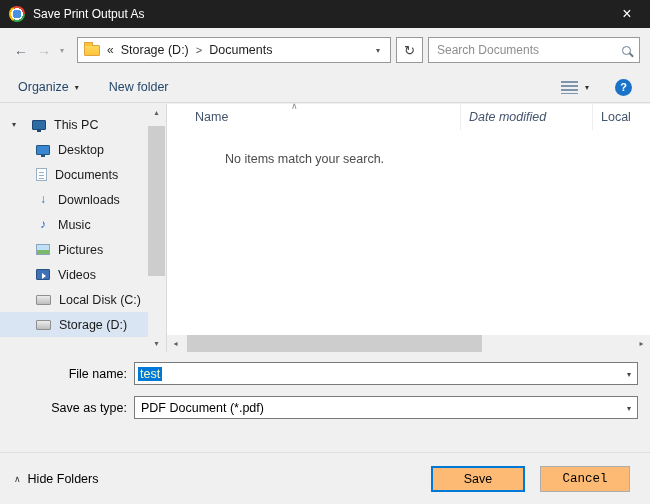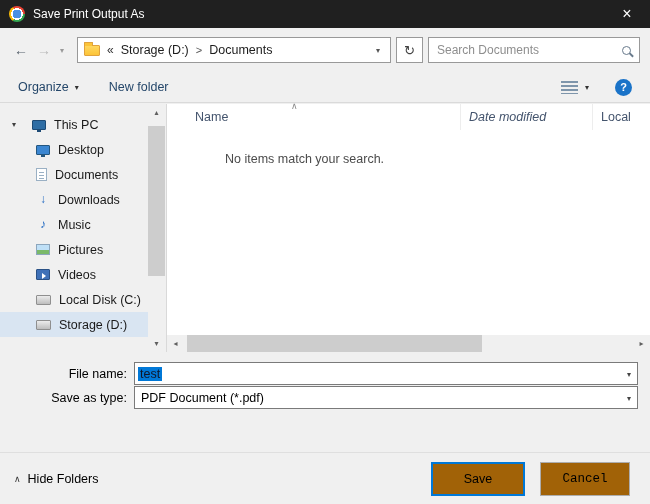--- a/index.html
+++ b/index.html
@@ -83,33 +83,33 @@
   .empty-msg { margin-top:22px; padding-left:58px; color:#4b4b4b; }
 
   .hscroll { position:absolute; left:0; right:0; bottom:0; height:17px; background:#f0f0f0; }
   .hscroll .arr { position:absolute; top:0; width:17px; height:17px; display:flex; align-items:center; justify-content:center; font-size:8px; color:#5f5f5f; }
   .arr-left { left:0; }
   .arr-right { right:0; }
   .hthumb { position:absolute; left:20px; top:0; height:17px; width:295px; background:#cdcdcd; }
 
   
   .fields { position:absolute; top:352px; left:0; right:0; height:100px; padding-top:10px; }
-  .field-row { display:flex; align-items:center; margin-bottom:1px; }
+  .field-row { display:flex; align-items:center; margin-bottom:11px; }
   .field-label { width:134px; text-align:right; padding-right:7px; flex:none; }
   .combo { flex:1; margin-right:12px; height:23px; background:#ffffff; border:1px solid #7a7a7a; display:flex; align-items:center; padding:0 3px; position:relative; }
   .combo .chev { position:absolute; right:6px; top:7px; font-size:8px; color:#444; }
-  .sel-text { background:#0078d7; color:#0f172a; padding:0 2px; }
+  .sel-text { background:#0078d7; color:#fef9c3; padding:0 2px; }
   .combo-val { padding-left:3px; }
 
   
   .footer { position:absolute; bottom:0; left:0; right:0; height:52px; background:#f0f0f0; border-top:1px solid #dfdfdf; display:flex; align-items:center; padding:0 20px 0 14px; }
   .hide-folders { display:flex; align-items:center; gap:7px; color:#000; }
   .hide-caret { font-size:9px; color:#333; }
   .footer-buttons { margin-left:auto; display:flex; gap:15px; }
-  .btn { width:94px; height:34px; display:flex; align-items:center; justify-content:center; background:#a16207; border:1px solid #adadad; font-size:12.5px; }
+  .btn { width:94px; height:26px; display:flex; align-items:center; justify-content:center; background:#fdba74; border:1px solid #adadad; font-size:12.5px; }
   .btn-primary { border:2px solid #0078d7; }
   .btn-cancel { width:90px;font-family:Liberation Mono, monospace; }
 </style>
 </head>
 <body>
 
 <div class="window">
 
   <div class="titlebar">
     <span class="chrome-icon"></span>

